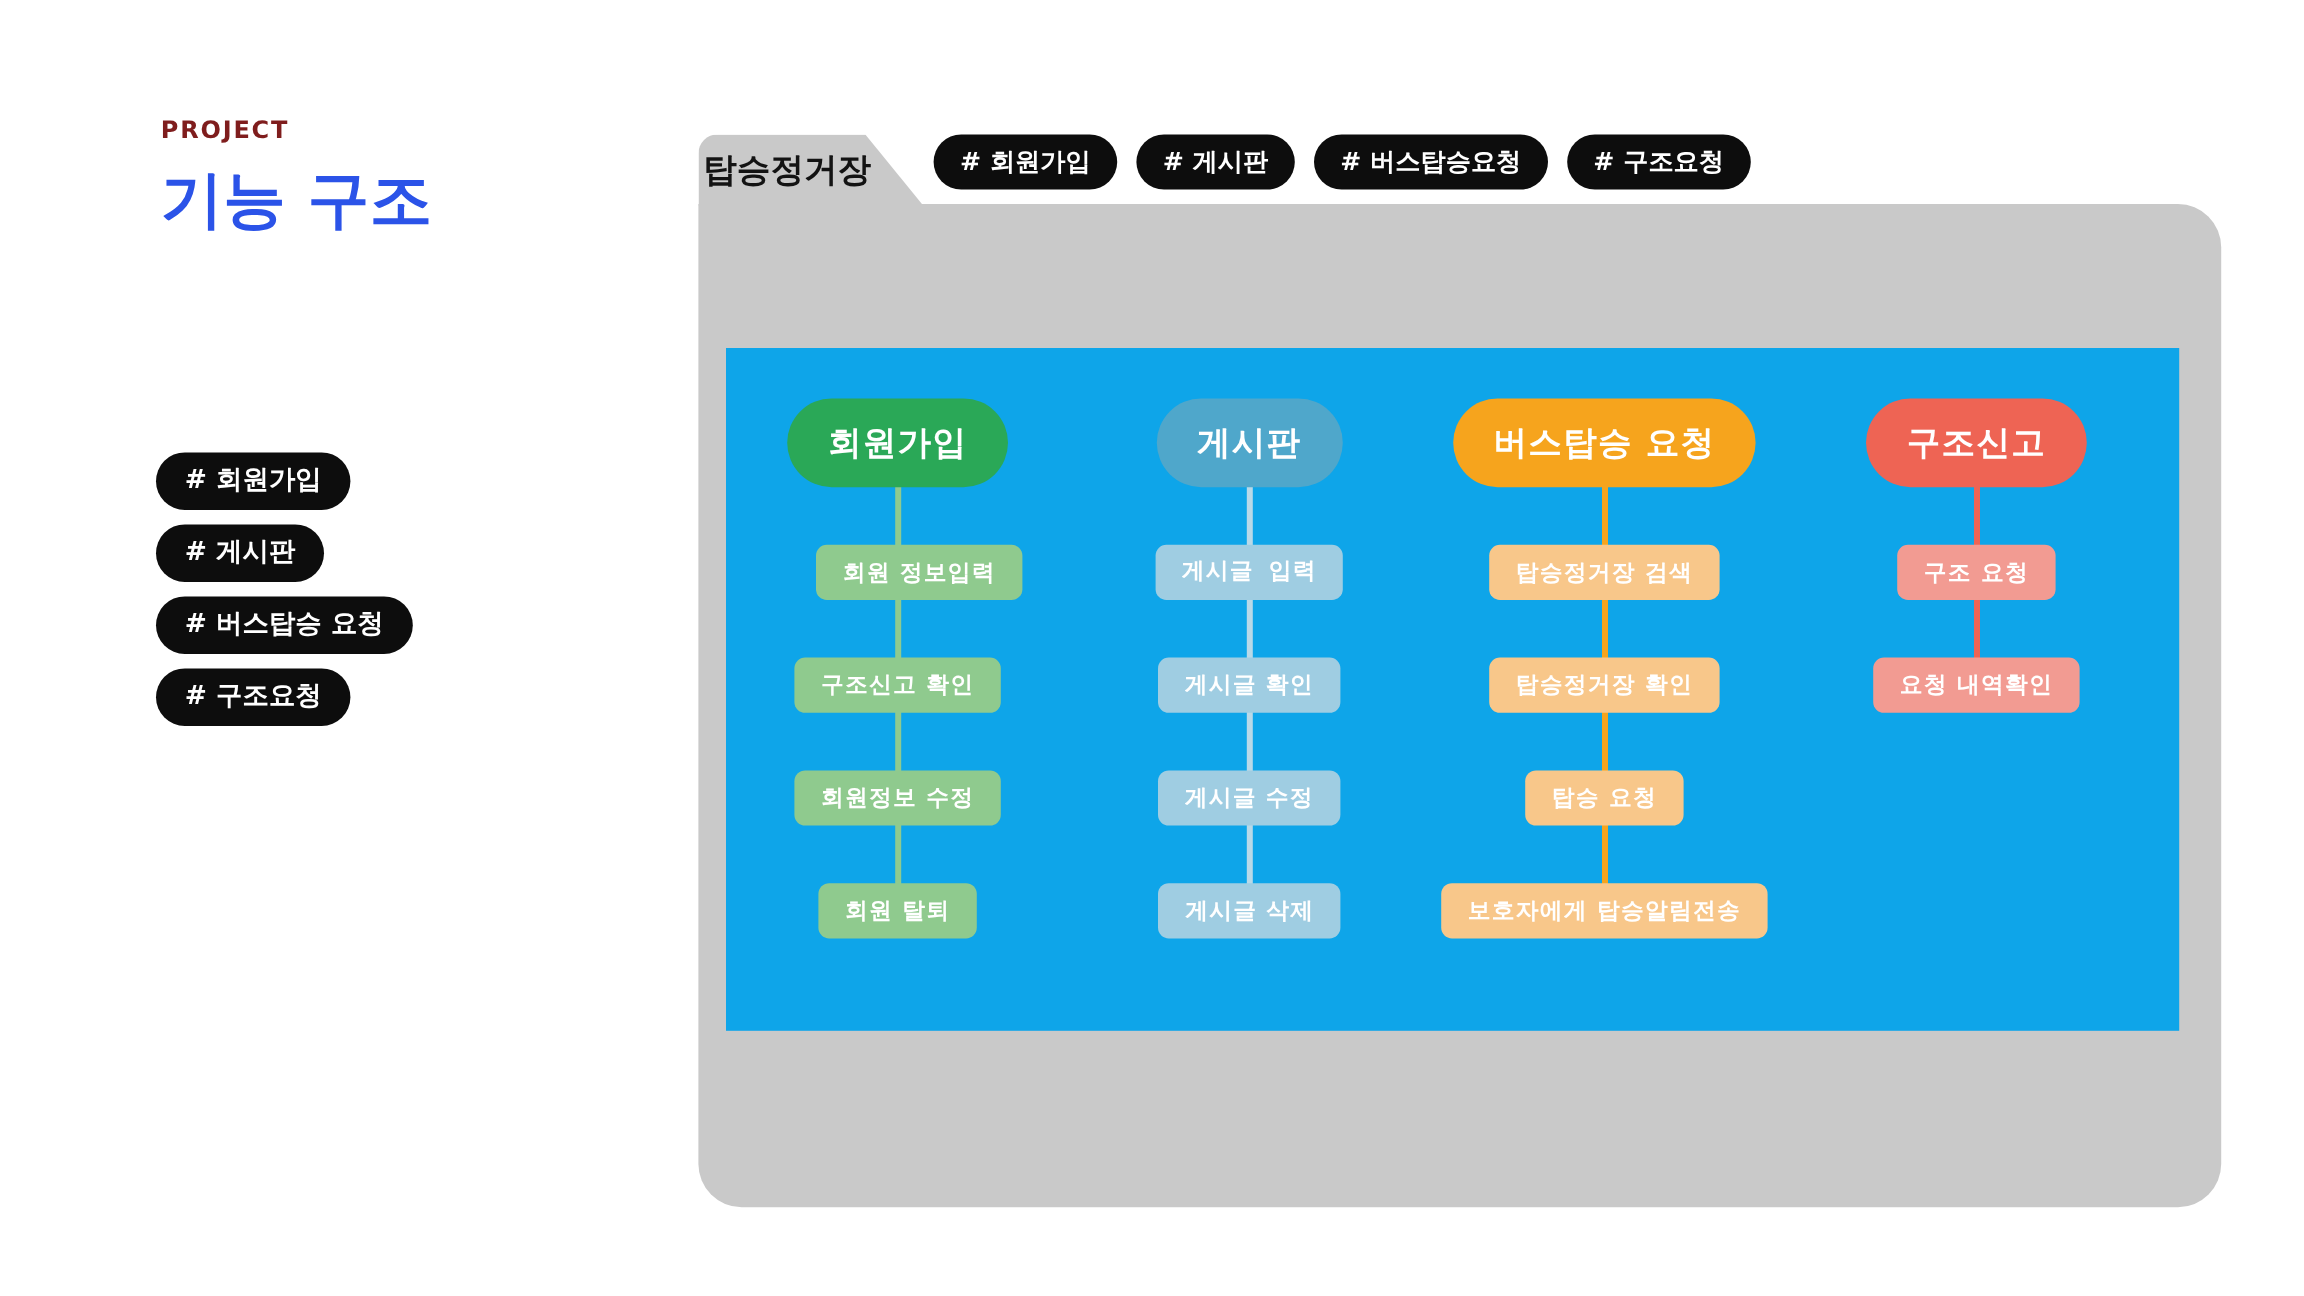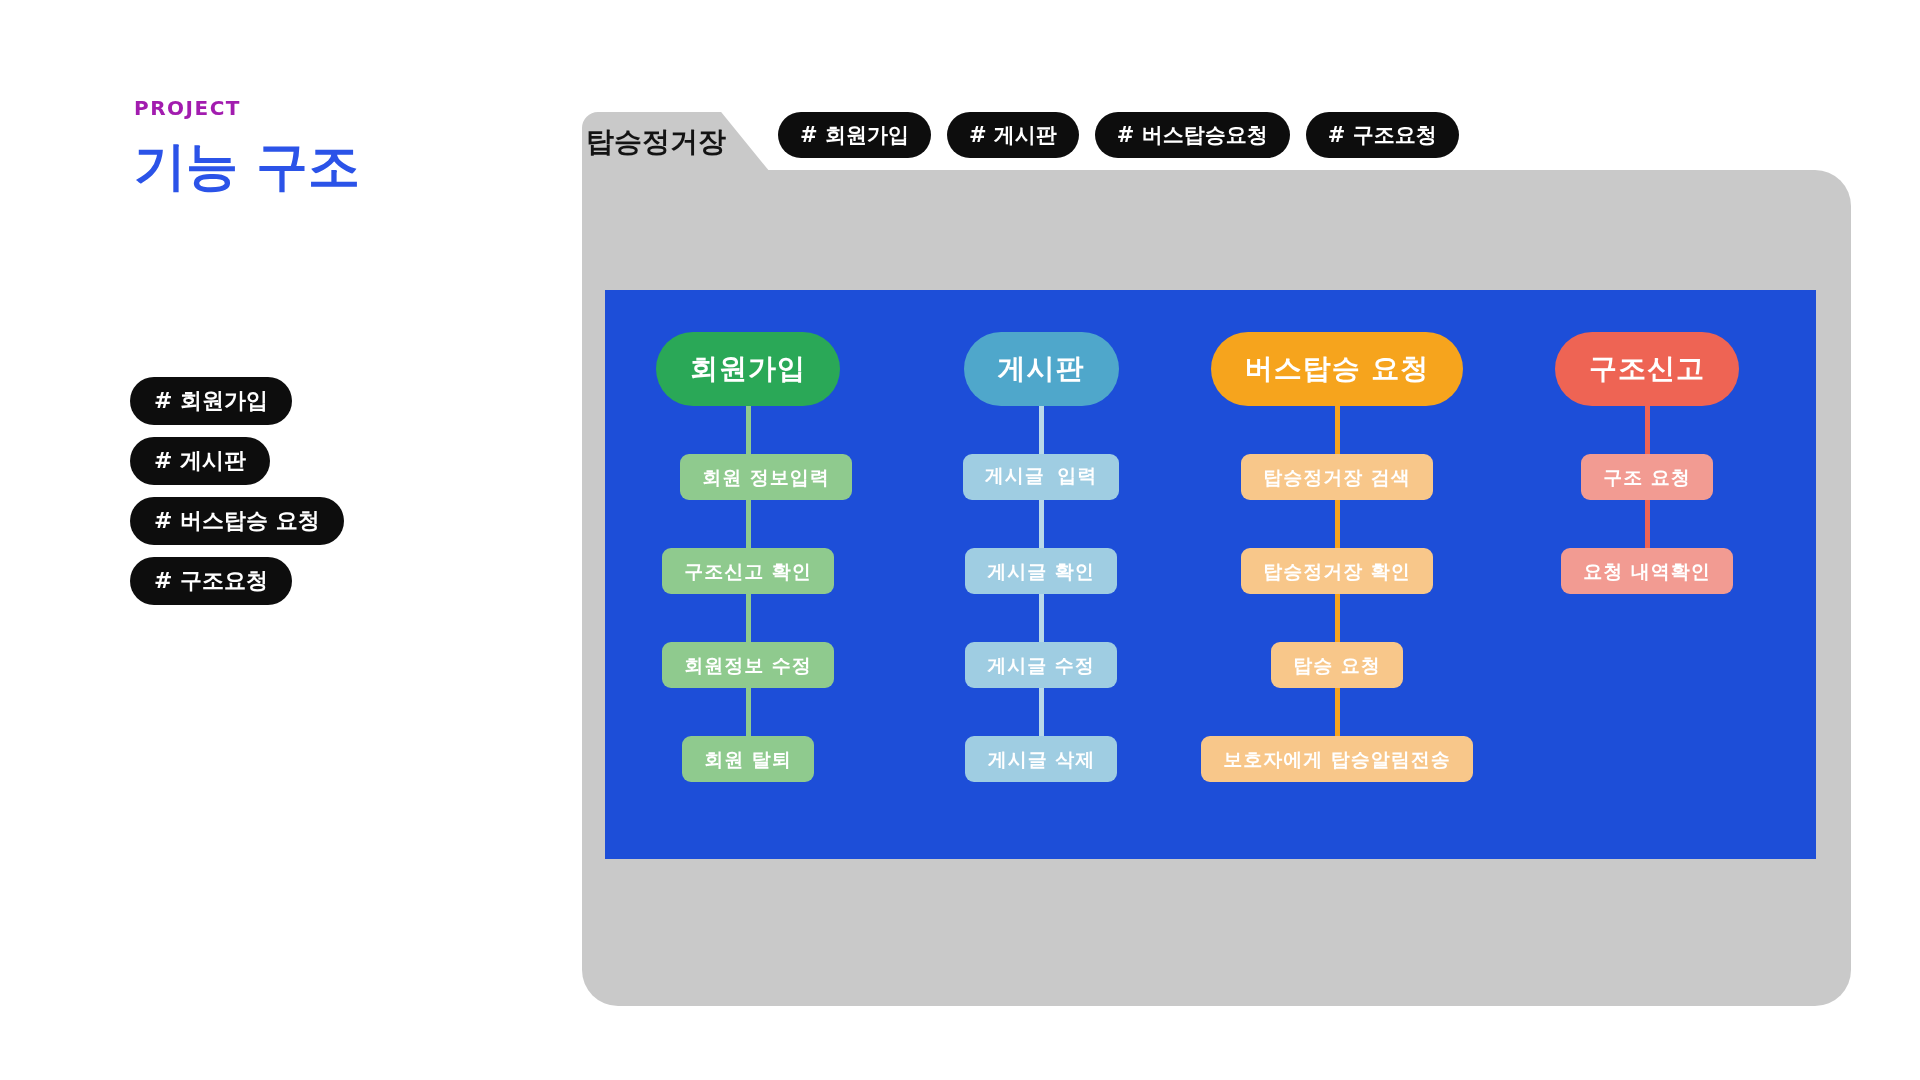--- a/index.html
+++ b/index.html
@@ -5,21 +5,21 @@
   html,body { margin:0; padding:0; }
   body {
     width:1920px; height:1080px; position:relative; overflow:hidden;
     background:#ffffff;
     font-family:"DejaVu Sans","Liberation Sans",sans-serif;
   }
 
   
   .header-block { position:absolute; left:134px; top:96px; }
   .eyebrow {
-    font-size:20px; font-weight:700; letter-spacing:1.5px; color:#a21caf;
+    font-size:20px; font-weight:700; letter-spacing:1.5px; color:#7f1d1d;
   }
   .main-title {
     margin-top:12px; font-size:52px; font-weight:800; letter-spacing:0px;
   }
 
   
   .tag {
     background:#0d0d0d; color:#ffffff; font-weight:700; white-space:nowrap;
     display:inline-block;
   }
@@ -44,21 +44,21 @@
     position:absolute; left:582px; top:112px; width:148px; height:60px;
     line-height:60px; text-align:center;
     font-size:28px; font-weight:800; color:#131313;
   }
   .folder-body {
     position:absolute; left:582px; top:170px; width:1269px; height:836px;
     border-radius:0 36px 36px 36px;
   }
   .diagram-panel {
     position:absolute; left:605px; top:290px; width:1211px; height:569px;
-    background:#1d4ed8;
+    background:#0ea5e9;
   }
 
   
   .column {
     position:absolute; top:42px; width:300px;
     display:flex; flex-direction:column; align-items:center;
   }
   .col-header {
     position:relative; z-index:2;
     height:74px; line-height:74px; padding:0 34px; border-radius:37px;

